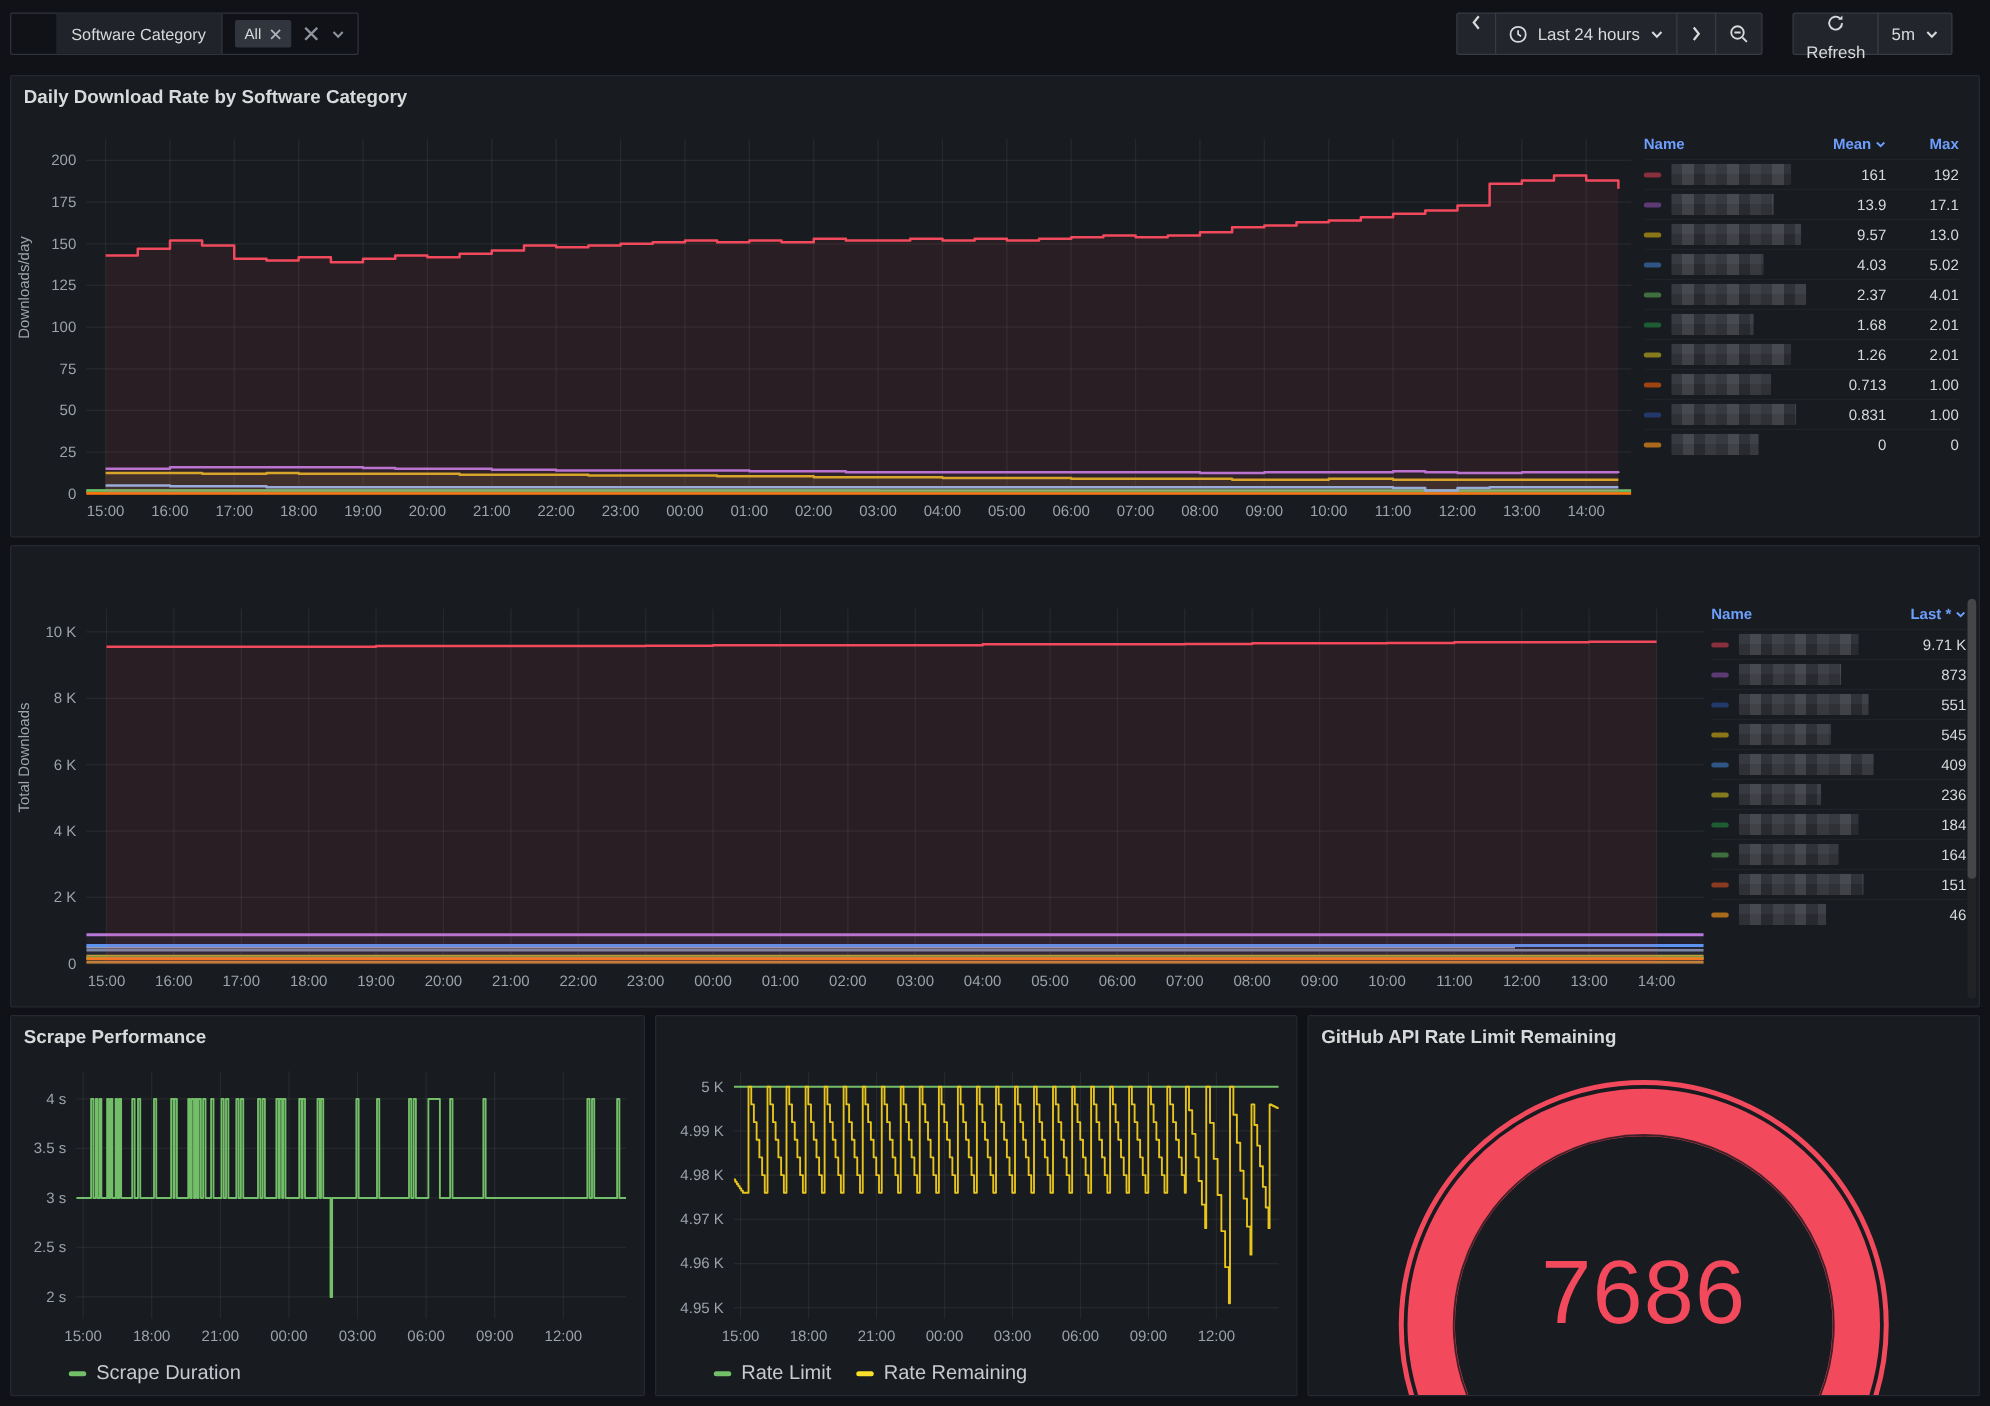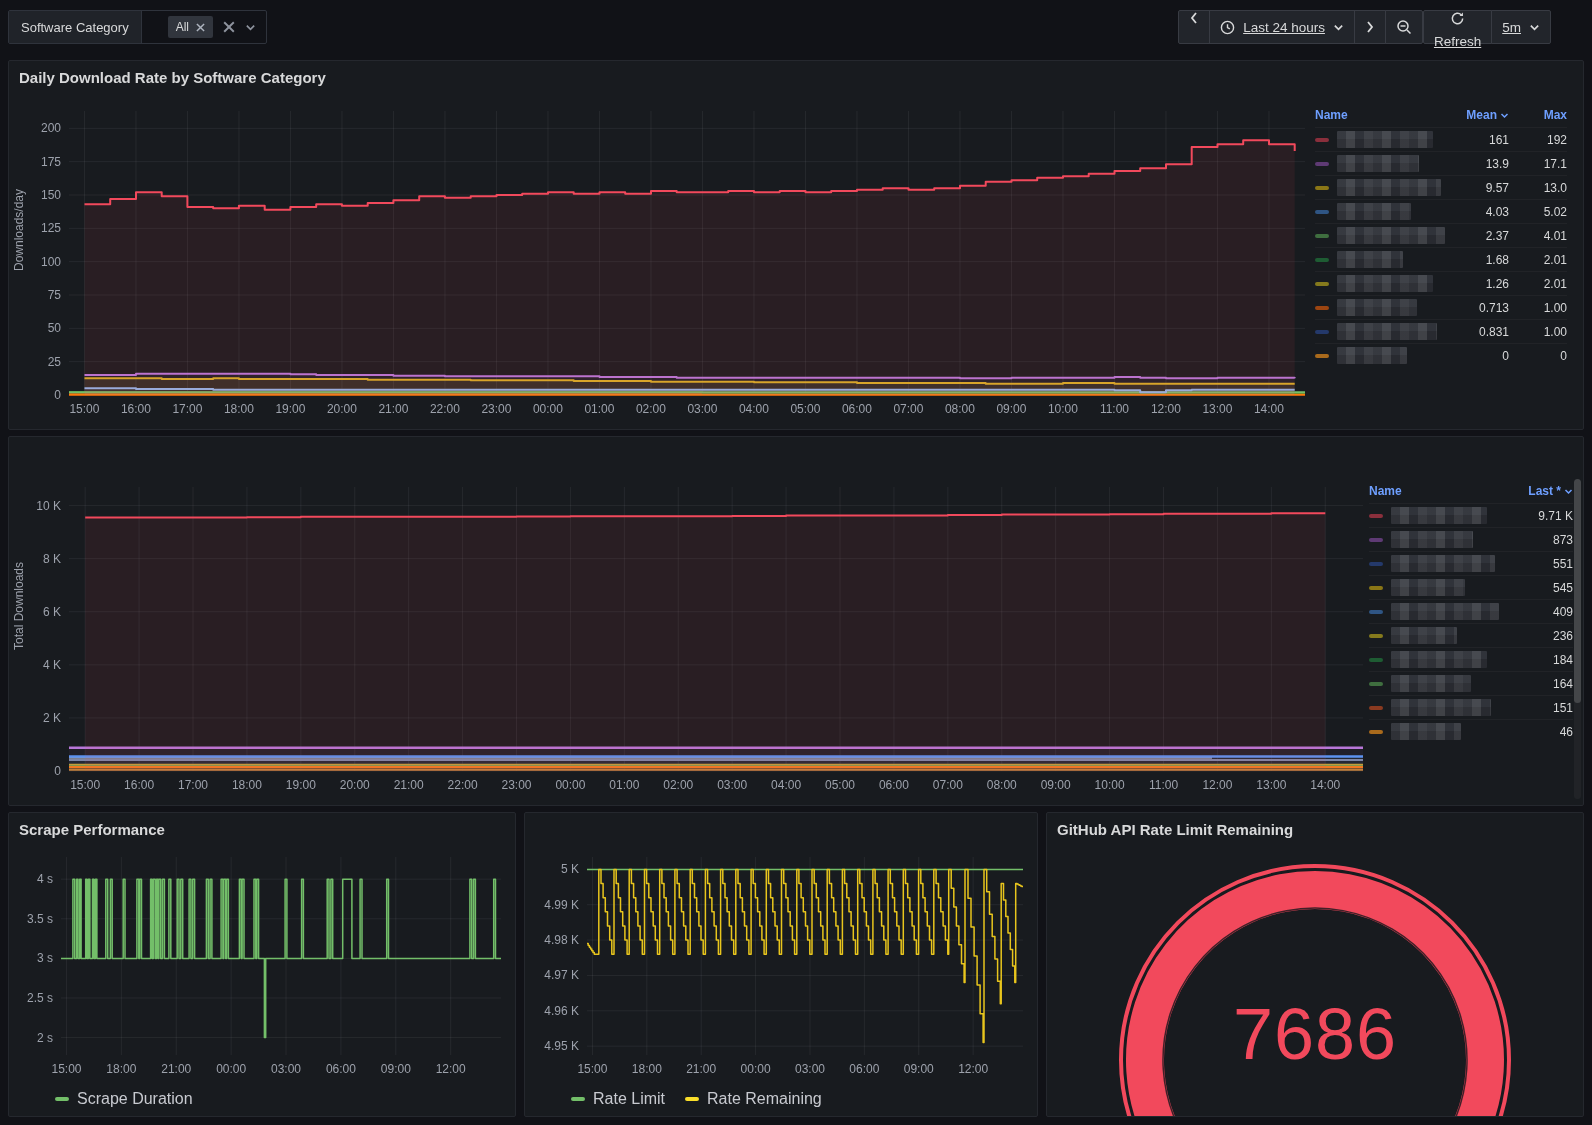--- a/index.html
+++ b/index.html
@@ -1,26 +1,26 @@
 <!DOCTYPE html>
 <html><head>
 <meta charset="utf-8">
 <style>
   html,body{margin:0;padding:0;}
   body{width:1592px;height:1125px;background:#111217;font-family:"Liberation Sans",sans-serif;color:#d8d9da;position:relative;overflow:hidden;}
   
   .topbar{position:absolute;left:0;top:0;width:100%;height:55px;}
   .filter-group{position:absolute;left:8px;top:10px;height:34px;display:flex;align-items:stretch;border:1px solid #2f333c;border-radius:2px;box-sizing:border-box;background:#111217;}
-  .filter-label{display:flex;align-items:center;padding:3px 12px;background:#202329;font-size:13px;font-weight:500;color:#d8d9da;border-right:1px solid #2f333c;}
-  .filter-value{display:flex;align-items:center;padding:0 10px;gap:10px;margin-left:16px;}
+  .filter-label{display:flex;align-items:center;padding:3px 12px;background:#202329;font-size:13px;font-weight:500;color:#d8d9da;border-right:1px solid #2f333c;margin-left:36px;}
+  .filter-value{display:flex;align-items:center;padding:0 10px;gap:10px;}
   .chip{display:flex;align-items:center;gap:7px;background:#31353d;border-radius:2px;height:22px;padding:0 8px;font-size:12px;color:#d8d9da;cursor:pointer;}
   .icon-x{width:9px;height:9px;stroke:#aeb4bf;stroke-width:1.6;}
   .icon-x.big{width:12px;height:12px;stroke:#8e939e;}
   .icon-chev{width:11px;height:11px;stroke:#8e939e;stroke-width:1.8;fill:none;}
-  .tb-right{position:absolute;right:41px;top:10px;display:flex;gap:0;text-decoration:underline;}
+  .tb-right{position:absolute;right:30px;top:10px;display:flex;gap:24px;}
   .btn-group{display:flex;}
   .tbtn{display:flex;align-items:center;gap:8px;height:34px;padding:0 10px;background:#22252b;border:1px solid #383b43;color:#d8d9da;font-size:13.5px;font-weight:500;box-sizing:border-box;cursor:pointer;font-family:"Liberation Sans",sans-serif;}
   .tbtn+.tbtn{margin-left:-1px;}
   .btn-group .tbtn:first-child{border-radius:2px 0 0 2px;flex-direction:column;}
   .btn-group .tbtn:last-child{border-radius:0 2px 2px 0;}
   .tbtn svg{flex:none;}
   
   .panel{position:absolute;background:#181b1f;border:1px solid #25282e;border-radius:2px;box-sizing:border-box;}
   .panel-title{padding:8px 10px 0;font-size:15px;font-weight:600;color:#d8d9da;white-space:nowrap;}
   #panel-daily{left:8px;top:60px;width:1576px;height:370px;}

